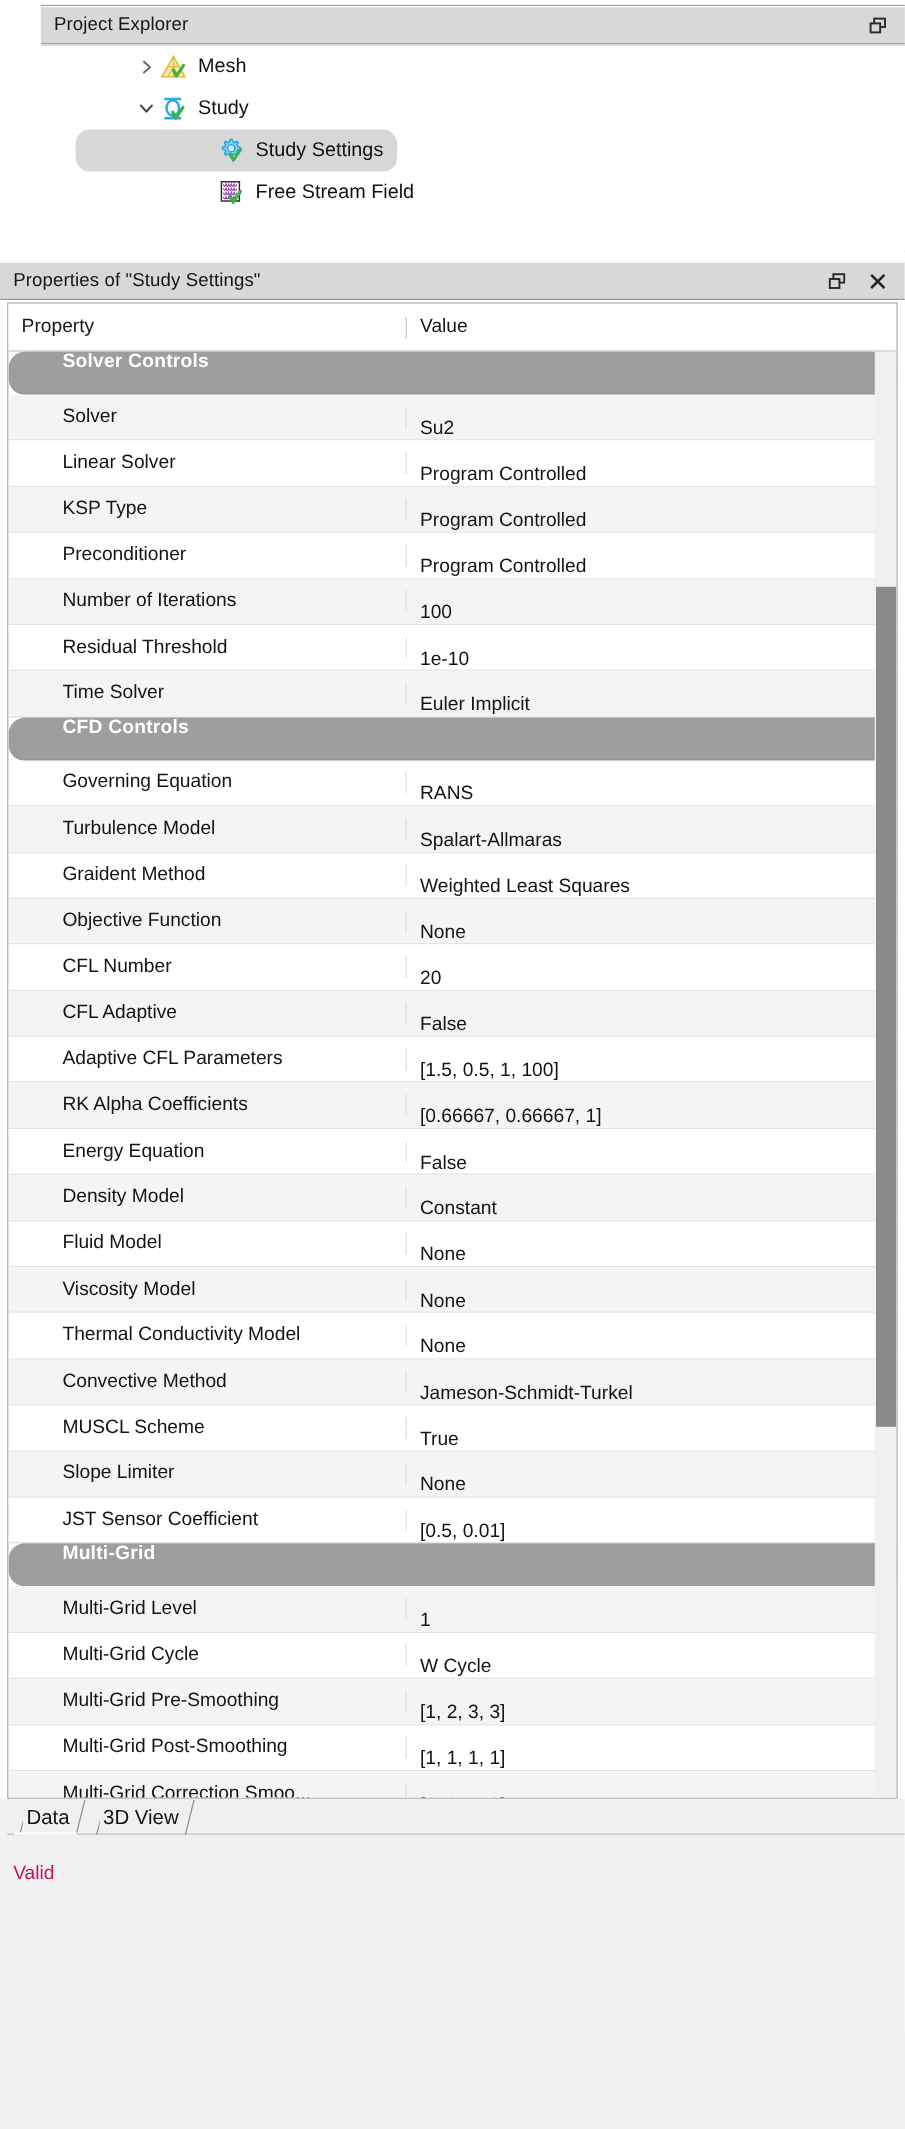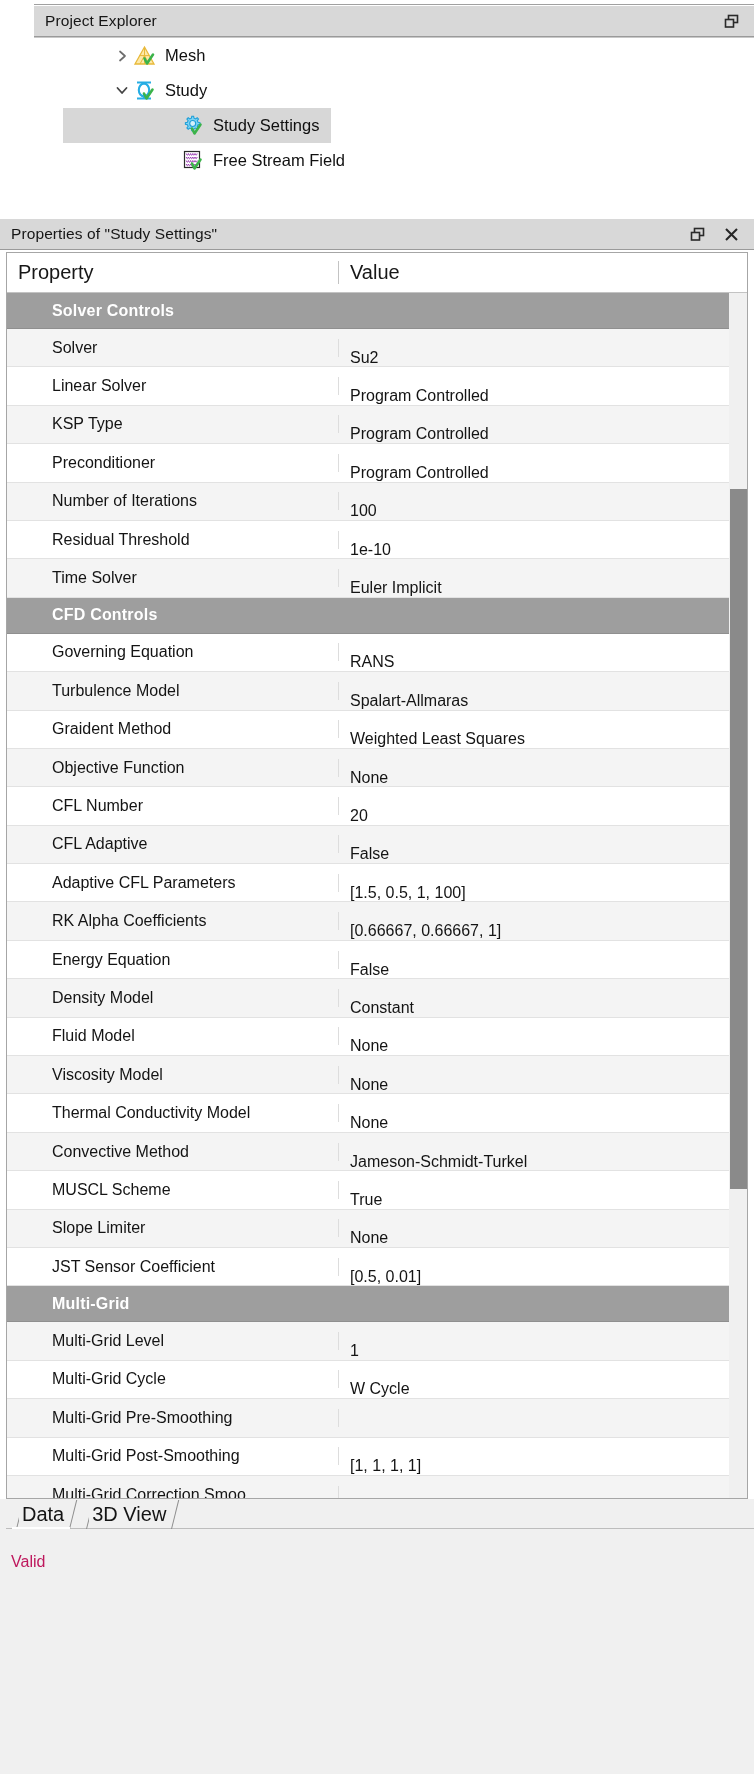--- a/index.html
+++ b/index.html
@@ -101,20 +101,21 @@
     position: relative;
   }
   .tree-hit {
     display: flex;
     align-items: center;
     height: 35px;
     padding-right: 12px;
   }
   .tree-hit.selected {
     background: #d7d7d7;
+    border-radius: 12px;
   }
   .indent1 { padding-left: 48px; }
   .indent2 { padding-left: 118px; }
 
   .vscroll-track {
     position: absolute;
     top: 0;
     right: 0;
     width: 18px;
     height: 100%;
@@ -146,39 +147,39 @@
     overflow: hidden;
   }
   .grid-head {
     display: flex;
     height: 39px;
     align-items: center;
     border-bottom: 1px solid #c3c3c3;
     background: #ffffff;
   }
   .grid-head .hcell {
-    font-size: 20px;
+    font-size: 16px;
     color: #171717;
     padding-left: 11px;
     box-sizing: border-box;
   }
   .col-prop { width: 332px; flex: 0 0 332px; border-right: 1px solid #c3c3c3; }
   .col-val  { flex: 1 1 auto; }
 
   .grid-body {
     position: relative;
     height: 1206px;
     overflow: hidden;
   }
   .section-row {
     height: 35px;
     background: #9e9e9e;
     display: flex;
-    align-items: center;
     border-bottom: 1px solid #8f8f8f;
+    border-radius: 14px;
   }
   .section-row .section-label {
     color: #ffffff;
     font-weight: bold;
     font-size: 16px;
     padding-left: 45px;
     letter-spacing: 0.2px;
   }
   .prop-row {
     height: 37.4px;
@@ -233,21 +234,21 @@
     bottom: 0;
     height: 1px;
     background: #bdbdbd;
   }
   .tab {
     position: relative;
     height: 29px;
     display: flex;
     align-items: center;
     padding: 0 10px 0 16px;
-    font-size: 20px;
+    font-size: 17px;
     color: #141414;
     background: transparent;
     margin-right: 2px;
     z-index: 2;
   }
   .tab .tab-edge-l,
   .tab .tab-edge-r {
     position: absolute;
     bottom: 0;
     width: 13px;
@@ -517,20 +518,21 @@
         <div class="prop-row alt">
           <div class="cell cell-prop">Multi-Grid Level</div>
           <div class="cell cell-val">1</div>
         </div>
         <div class="prop-row">
           <div class="cell cell-prop">Multi-Grid Cycle</div>
           <div class="cell cell-val">W Cycle</div>
         </div>
         <div class="prop-row alt">
           <div class="cell cell-prop">Multi-Grid Pre-Smoothing</div>
+          <div class="cell cell-val">[1, 2, 3, 3]</div>
         </div>
         <div class="prop-row">
           <div class="cell cell-prop">Multi-Grid Post-Smoothing</div>
           <div class="cell cell-val">[1, 1, 1, 1]</div>
         </div>
         <div class="prop-row alt">
           <div class="cell cell-prop">Multi-Grid Correction Smoo...</div>
           <div class="cell cell-val">[1, 1, 1, 1]</div>
         </div>
         <div class="vscroll-track">

